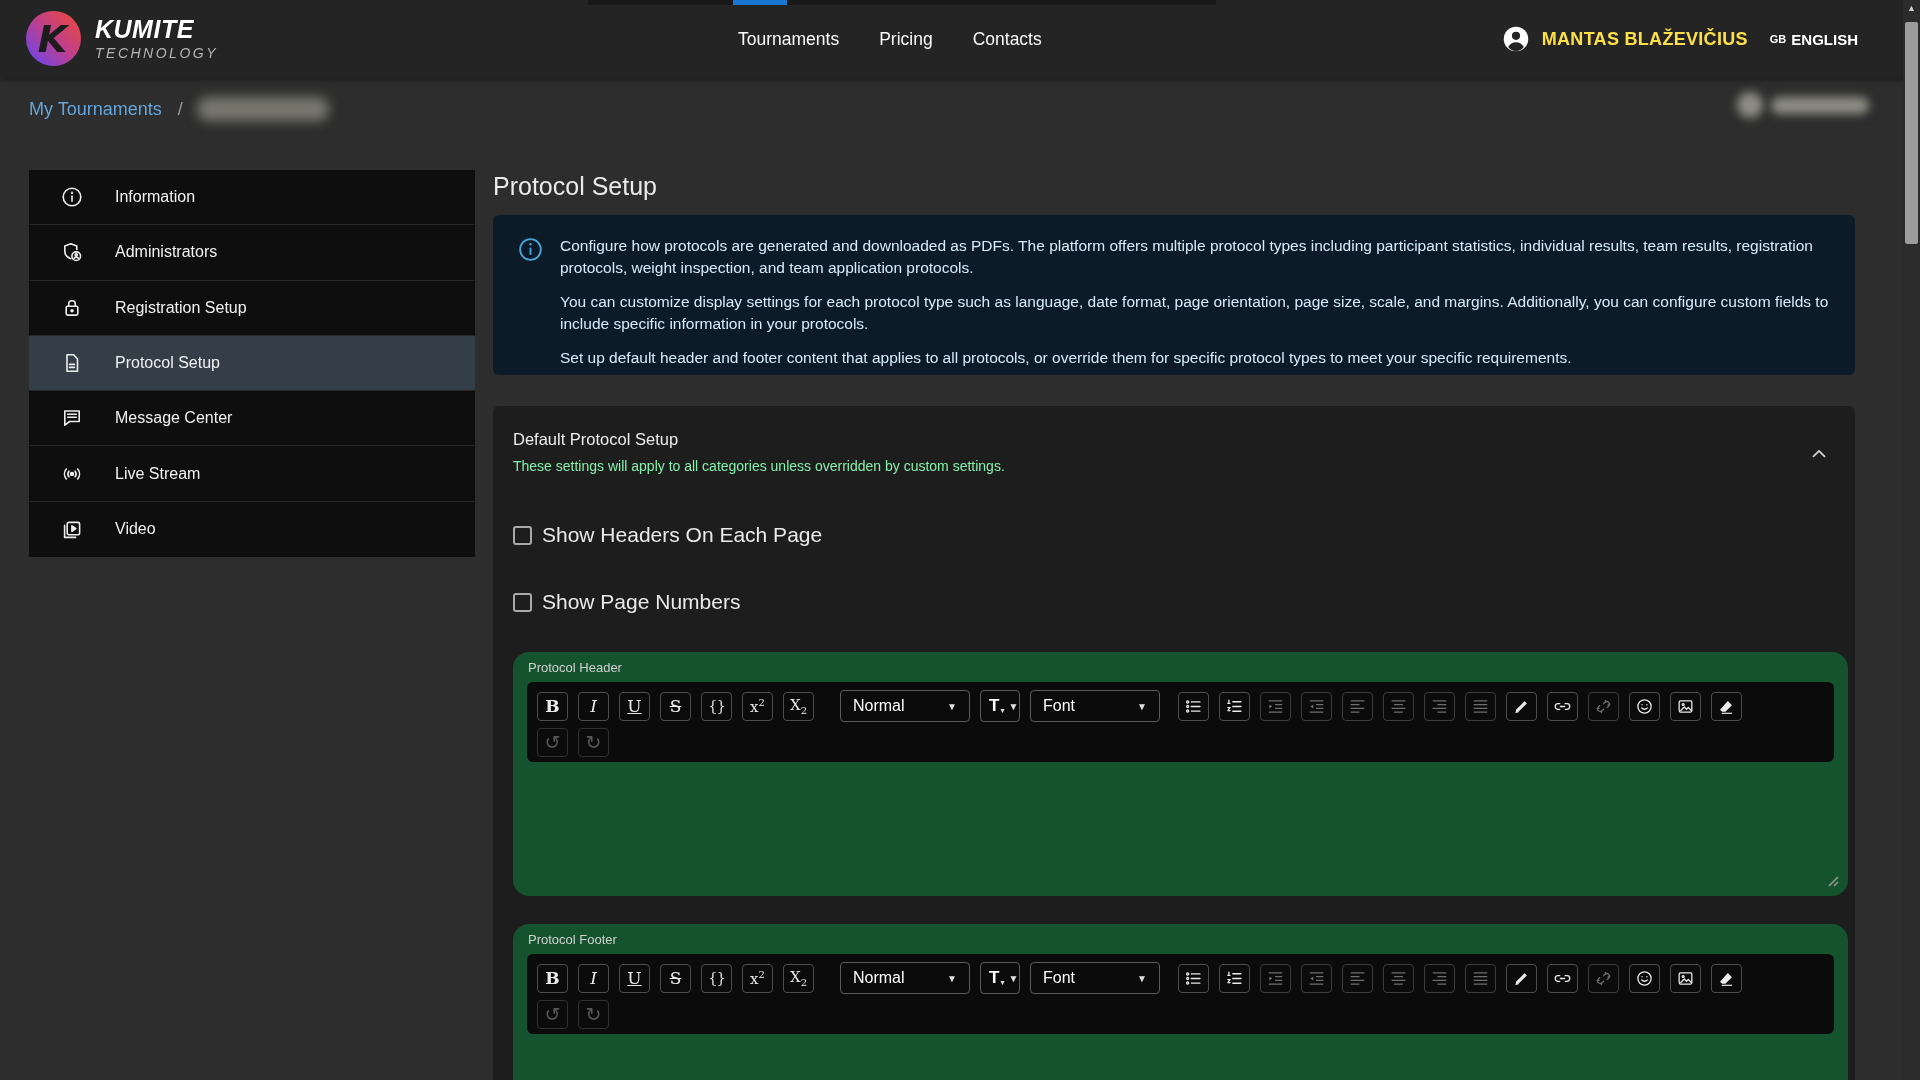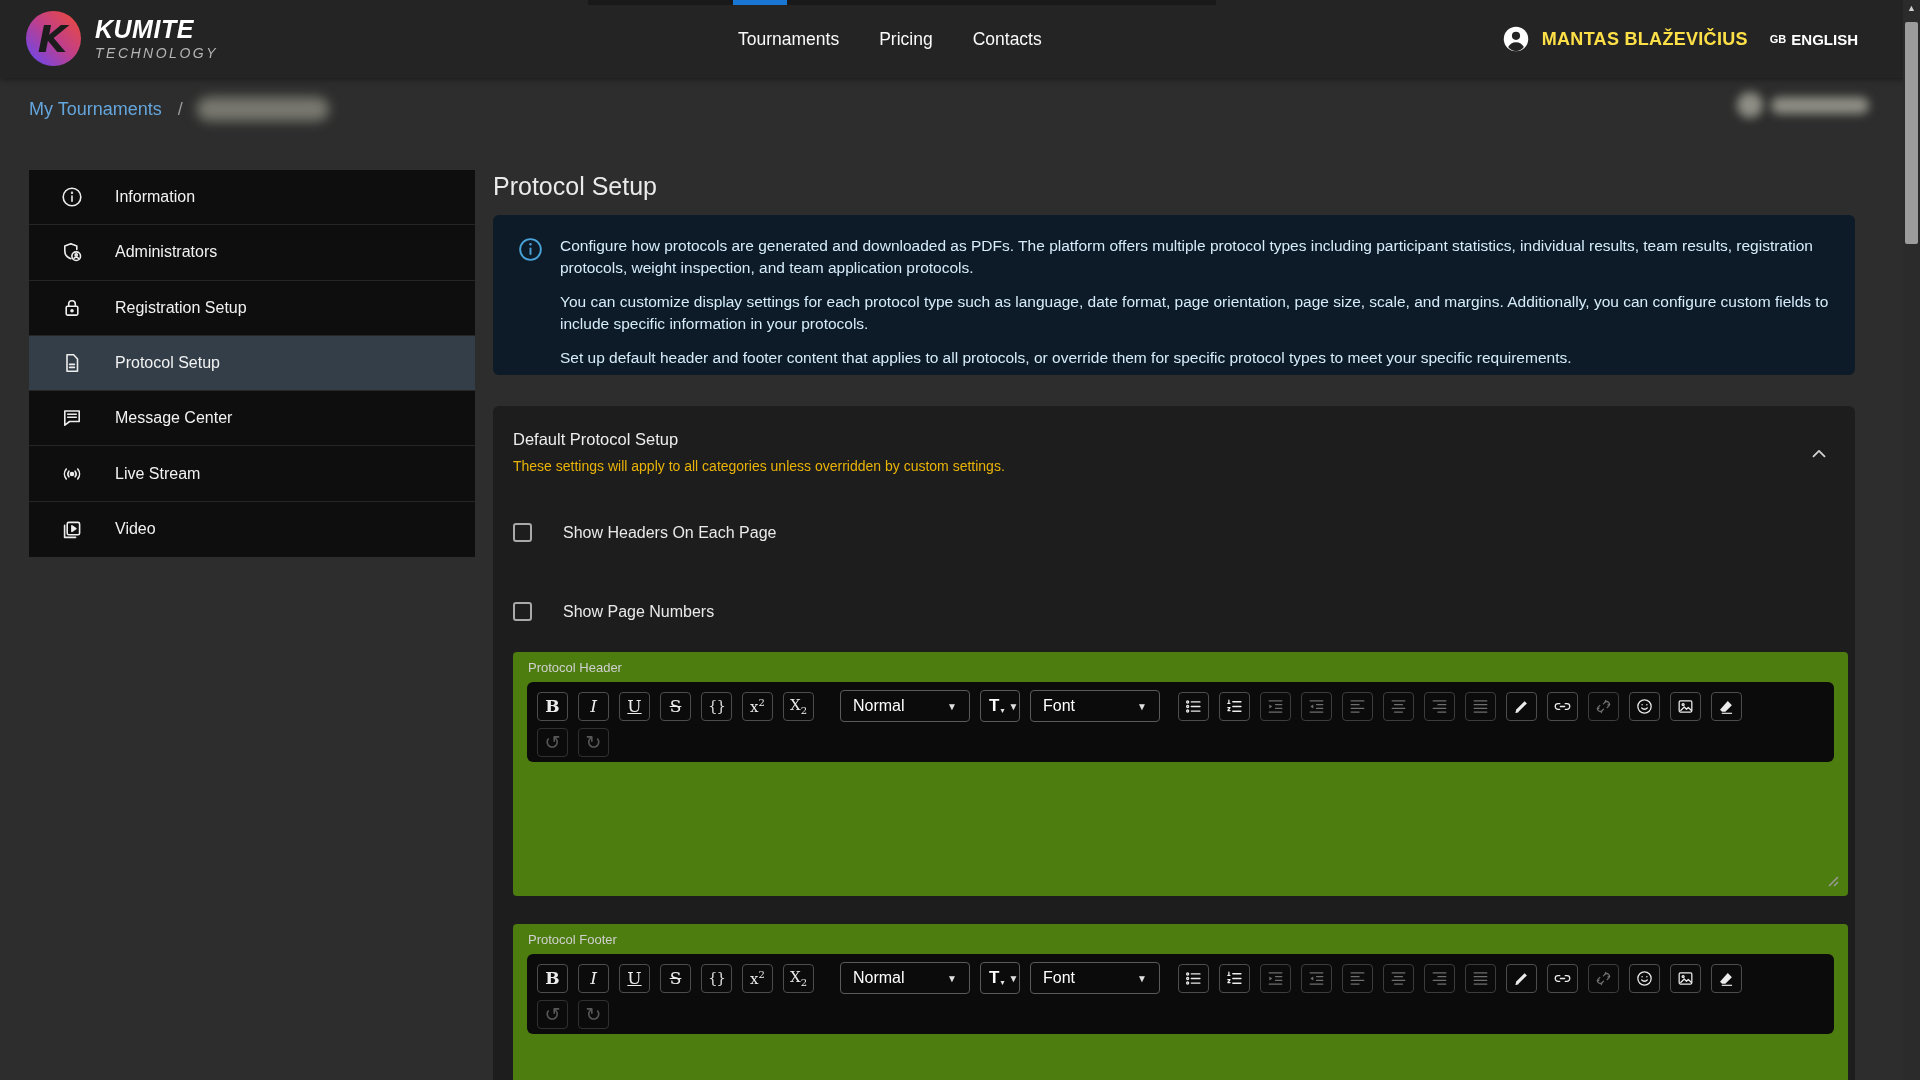--- a/index.html
+++ b/index.html
@@ -58,33 +58,33 @@
 
   .info-alert { position:absolute; left:0; top:215px; width:1362px; height:160px; background:#0c1b27;
                 border-radius:6px; padding:20px 24px 18px 24px; display:flex; }
   .info-icon { width:27px; height:27px; flex:0 0 auto; margin-right:16px; margin-top:1px; }
   .info-text { color:#d6ecfb; font-size:15.5px; line-height:1.45; }
   .info-text p + p { margin-top:11px; }
 
   .card { position:absolute; left:0; top:406px; width:1362px; height:674px; background:#1d1d1d;
           border-radius:6px 6px 0 0; }
   .card-title { position:absolute; left:20px; top:24px; font-size:16.5px; font-weight:500; color:#ededed; }
-  .card-subtitle { position:absolute; left:20px; top:52px; font-size:14px; color:#eab308;text-align:center; }
+  .card-subtitle { position:absolute; left:20px; top:52px; font-size:14px; color:#86efac;text-align:center; }
   .collapse-btn { position:absolute; right:20px; top:32px; width:32px; height:32px; background:none; border:none;
           color:#d2d2d2; cursor:pointer; display:flex; align-items:center; justify-content:center; }
   .collapse-btn svg { width:22px; height:22px; }
 
   .check-row { position:absolute; left:20px; display:flex; align-items:center; cursor:pointer; }
   .check-row.r1 { top:117px; }
-  .check-row.r2 { top:196px; }
+  .check-row.r2 { top:184px; }
   .checkbox { width:19px; height:19px; border:2px solid #a9a9a9; border-radius:3px; background:transparent; }
-  .check-label { margin-left:31px; font-size:16px; color:#eaeaea; }
+  .check-label { margin-left:10px; font-size:21px; color:#eaeaea; }
 
   
-  .editor { position:absolute; left:20px; width:1335px; height:244px; background:#4d7c0f; border-radius:4px; }
+  .editor { position:absolute; left:20px; width:1335px; height:244px; background:#14532d; border-radius:16px; }
   .editor.e1 { top:246px; }
   .editor.e2 { top:518px; }
   .editor-label { position:absolute; left:15px; top:8px; font-size:13px; color:#d0d0d0; }
   .tb-host { position:absolute; left:14px; right:14px; top:30px; height:80px; background:#0b0b0b;
              border-radius:6px; padding:8px 10px; }
   .tb-row { display:flex; align-items:center; }
   .tb-row + .tb-row { margin-top:6px; }
   .tb-btn { width:31px; height:29px; border:1px solid #4d4d4d; border-radius:4px; background:transparent;
             color:#ececec; display:flex; align-items:center; justify-content:center; cursor:pointer;
             flex:0 0 auto; padding:0; }

